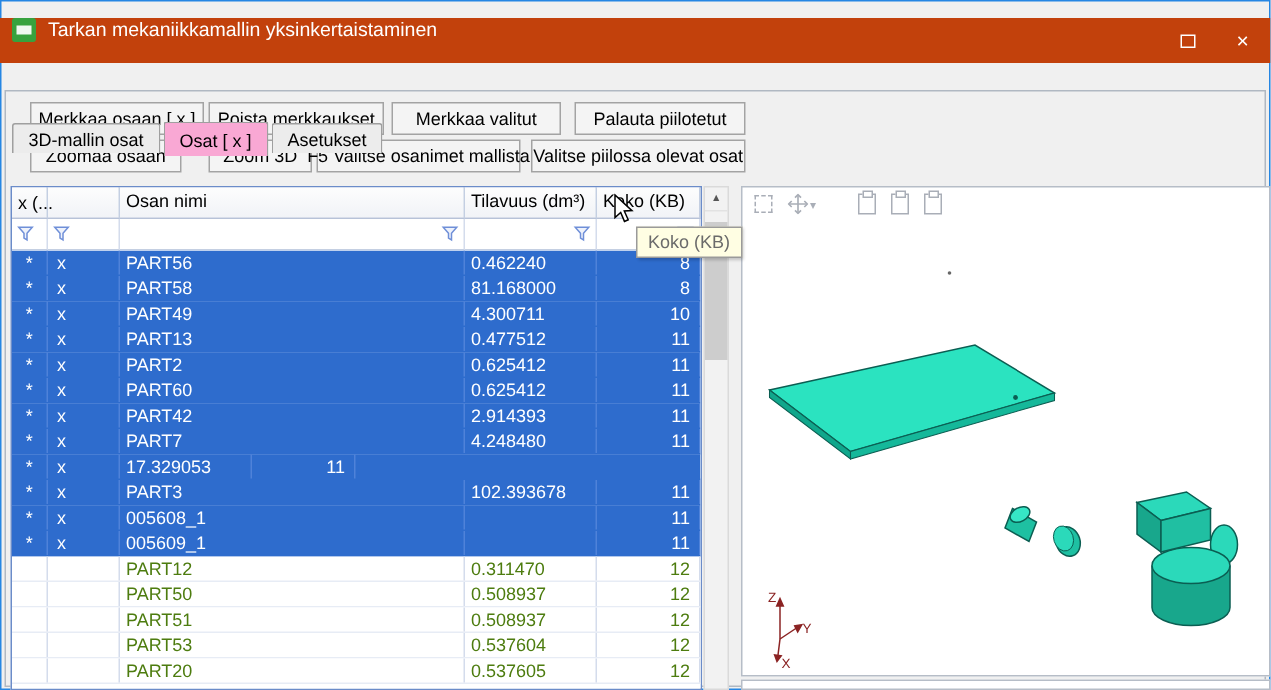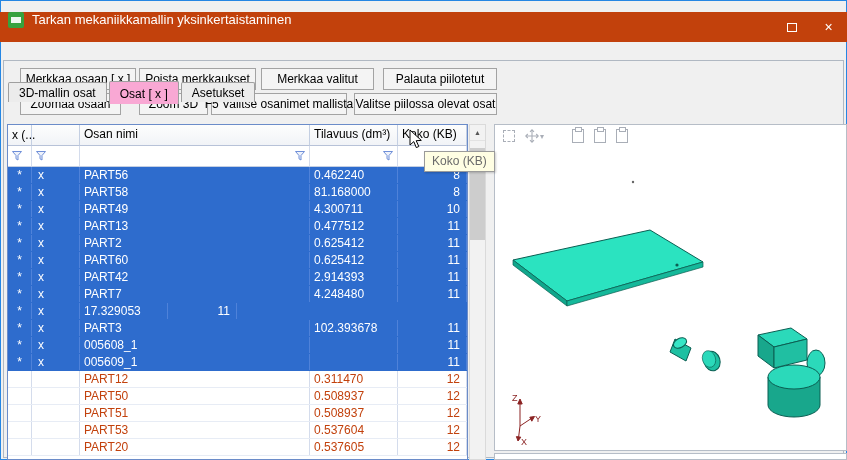--- a/index.html
+++ b/index.html
@@ -44,21 +44,21 @@
   .hlabel-first { position:absolute; left:4px; top:0; line-height:20px; z-index:2;
     white-space:nowrap; }
   .c-star{width:24px}.c-x{width:48px}.c-name{width:230px}.c-vol{width:88px}.c-size{width:69px}
   .tfilter { display:flex; height:21px; }
   .fcell { border-right:1px solid #d4dcec; border-bottom:1px solid #c4cfe2;
     background:#fff; position:relative; }
   .funnel-left { position:absolute; left:3px; top:4px; }
   .funnel-right { position:absolute; right:3px; top:4px; }
   .tbody { position:absolute; left:0; top:42px; right:0; bottom:0; overflow:hidden; background:#fff; }
   .trow { display:flex; height:17px; font-size:12px; line-height:16px;
-    border-bottom:1px solid #e7ecf5; background:#fff; color:#c2410c; }
+    border-bottom:1px solid #e7ecf5; background:#fff; color:#4d7c0f; }
   .trow.sel { background:#2e6ccd; color:#fff; border-bottom-color:#2e6ccd; }
   .cell { border-right:1px solid #d4dcec; white-space:nowrap; overflow:hidden; }
   .trow.sel .cell { border-right-color:#4f82d9; }
   .cell.star{width:24px;text-align:center}
   .cell.x{width:48px;padding-left:6px}
   .cell.name{width:230px;padding-left:4px}
   .cell.vol{width:88px;padding-left:4px}
   .cell.size{width:69px;text-align:right;padding-right:6px}
   
   .vscroll { position:absolute; left:469px; top:124px; width:17px; bottom:0;

